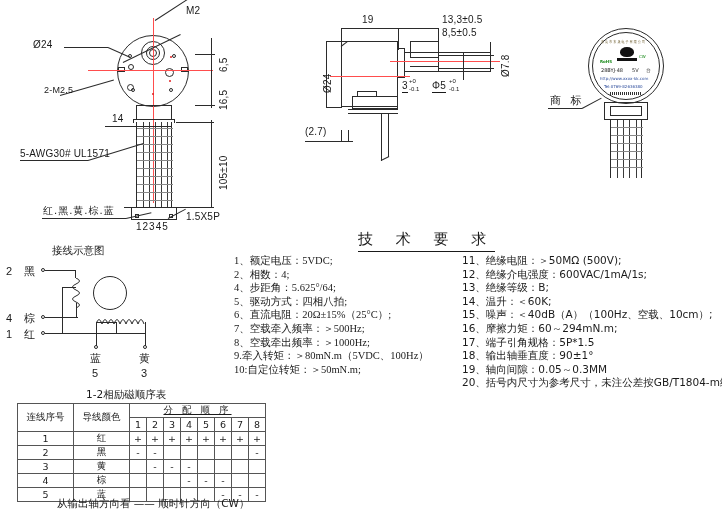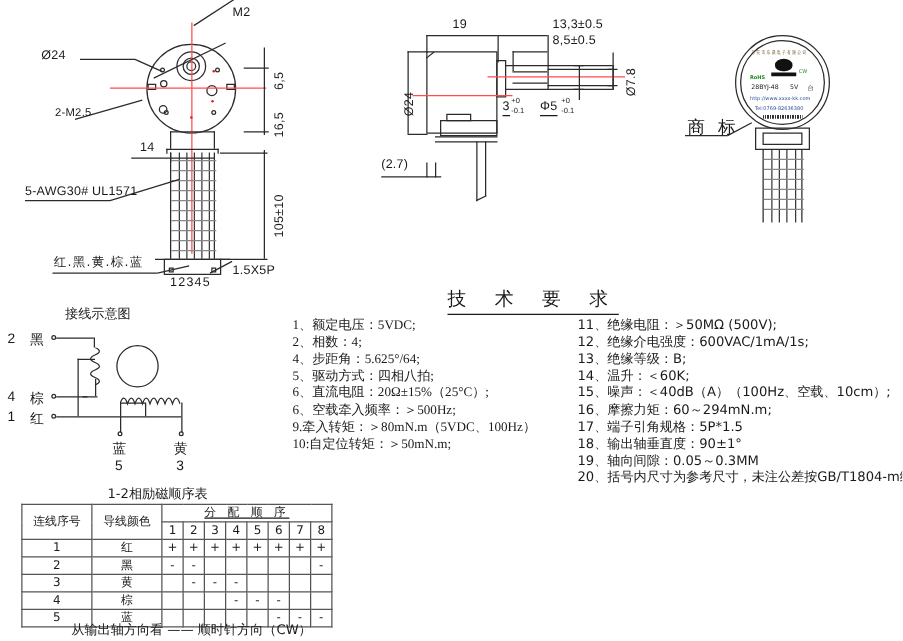--- a/index.html
+++ b/index.html
@@ -283,32 +283,33 @@
       <div class="wireh" style="left:0;top:7px;width:32px;"></div>
       <div class="wireh" style="left:0;top:15px;width:32px;"></div>
       <div class="wireh" style="left:0;top:23px;width:32px;"></div>
       <div class="wireh" style="left:0;top:31px;width:32px;"></div>
       <div class="wireh" style="left:0;top:39px;width:32px;"></div>
       <div class="wireh" style="left:0;top:47px;width:32px;"></div>
     </div>
 
     <div class="ln lnh" style="left:8px;top:108px;width:34px;"></div>
     <div class="ln" style="left:42px;top:108px;width:22px;height:1px;transform:rotate(-28deg);transform-origin:left center;"></div>
-    <span class="txt cn" style="left:10px;top:95px;font-size:14px;letter-spacing:3px;">商 标</span>
+    <span class="txt cn" style="left:10px;top:95px;font-size:11px;letter-spacing:3px;">商 标</span>
   </div>
 
   <div class="req-title" style="left:358px;top:230px;">技 术 要 求</div>
 
   <div class="req-list" style="left:234px;top:255px;font-family:Liberation Serif, serif;">
     <div>1、额定电压：5VDC;</div>
     <div>2、相数：4;</div>
     <div>4、步距角：5.625°/64;</div>
     <div>5、驱动方式：四相八拍;</div>
     <div>6、直流电阻：20Ω±15%（25°C）;</div>
-    <div>6、空载牵入频率：＞500Hz;</div>
+    <div>7、空载牵入频率：＞500Hz;</div>
+    <div>8、空载牵出频率：＞1000Hz;</div>
     <div>9.牵入转矩：＞80mN.m（5VDC、100Hz）</div>
     <div>10:自定位转矩：＞50mN.m;</div>
   </div>
 
   <div class="req-list" style="left:462px;top:255px;">
     <div>11、绝缘电阻：＞50MΩ (500V);</div>
     <div>12、绝缘介电强度：600VAC/1mA/1s;</div>
     <div>13、绝缘等级：B;</div>
     <div>14、温升：＜60K;</div>
     <div>15、噪声：＜40dB（A）（100Hz、空载、10cm）;</div>

